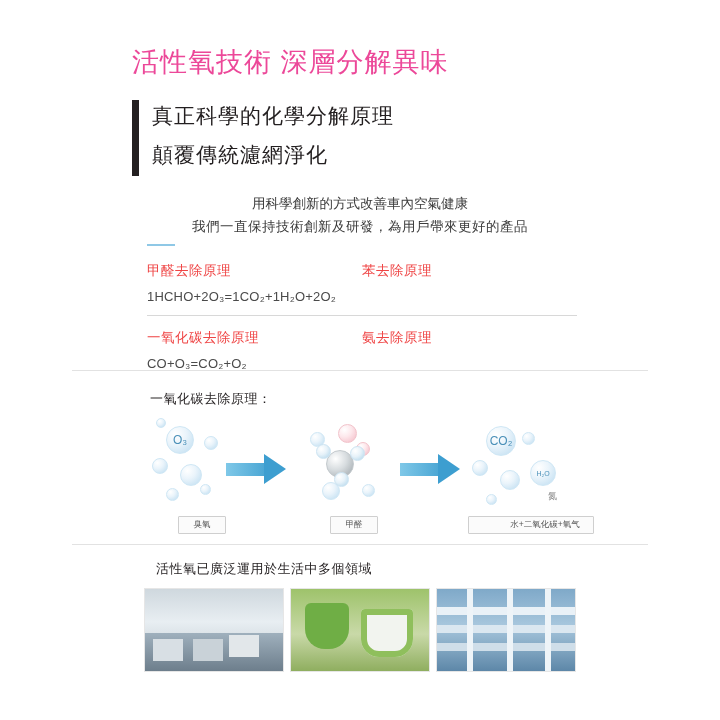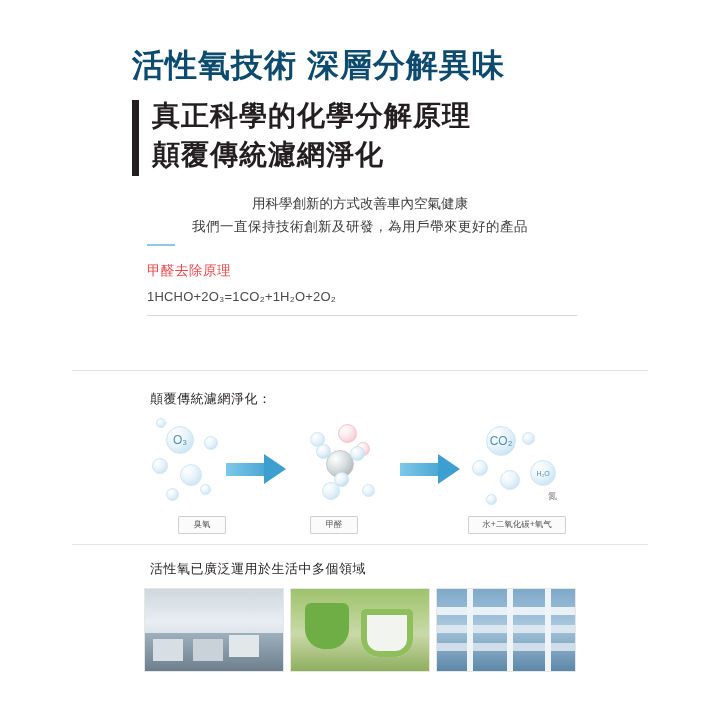--- a/index.html
+++ b/index.html
@@ -9,33 +9,33 @@
     font-family:"Liberation Sans","DejaVu Sans",sans-serif;
     color:#231f20;
     overflow:hidden;
     position:relative;
   }
   .page{width:720px;height:720px;position:relative;}
 
   
   .headline{
     position:absolute;left:132px;top:44px;
-    font-size:32px;font-weight:bold;letter-spacing:1px;
-    color:#0c4a6e;
+    font-size:27px;font-weight:normal;letter-spacing:1px;
+    color:#ec4899;
     white-space:nowrap;
   }
   .subhead-wrap{
     position:absolute;left:132px;top:96px;
     display:flex;align-items:flex-start;
   }
   .subhead-bar{
     width:7px;height:76px;background:#231f20;margin-right:13px;margin-top:4px;
   }
   .subhead-lines{
-    font-size:28px;font-weight:bold;line-height:39px;color:#231f20;
+    font-size:21px;font-weight:normal;line-height:39px;color:#231f20;
     letter-spacing:1px;white-space:nowrap;
   }
 
   .lead{
     position:absolute;left:0;top:192px;width:720px;
     text-align:center;font-size:13.5px;line-height:23px;color:#3c3c3c;
   }
   .lead .l2{letter-spacing:.5px;font-family:Liberation Serif, serif;}
 
   .divider-short{
@@ -113,21 +113,21 @@
     position:absolute;height:16px;border:1px solid #cfcfcf;background:#fbfbfb;
     display:flex;align-items:center;justify-content:center;
     font-size:8.5px;color:#555;border-radius:1px;
   }
   .side-label{
     position:absolute;font-size:9px;color:#8a8a8a;
   }
 
   
   .apps-title{
-    position:absolute;left:150px;top:560px;font-size:13px;color:#231f20;letter-spacing:.5px;
+    position:absolute;left:156px;top:560px;font-size:13px;color:#231f20;letter-spacing:.5px;
   }
   .photos{
     position:absolute;left:144px;top:588px;width:432px;height:82px;
     display:flex;justify-content:space-between;
   }
   .photo{
     width:138px;height:82px;position:relative;overflow:hidden;border:1px solid #e6e6e6;
   }
   .ph1{background:linear-gradient(180deg,#cfd8de 0%,#e8eef2 40%,#b9c4cc 100%);}
   .ph1:before{content:"";position:absolute;left:0;top:44px;width:138px;height:38px;background:linear-gradient(180deg,#9fb0bd,#6d7e8c);}
@@ -161,38 +161,42 @@
 
   <div class="divider-short"></div>
 
   <div class="formulas">
     <div class="frow">
       <div class="fcell">
         <div class="ftitle">甲醛去除原理</div>
         <div class="feq">1HCHO+2O₃=1CO₂+1H₂O+2O₂</div>
       </div>
       <div class="fcell">
+        <div class="ftitle">苯去除原理</div>
       </div>
     </div>
     <div class="fline-wrap">
       <div class="fline"></div>
       <div class="fline"></div>
     </div>
     <div class="frow">
       <div class="fcell">
-      </div>
-      <div class="fcell">
+        <div class="ftitle">一氧化碳去除原理</div>
+        <div class="feq">CO+O₃=CO₂+O₂</div>
+      </div>
+      <div class="fcell">
+        <div class="ftitle">氨去除原理</div>
       </div>
     </div>
   </div>
 
   <div class="hr-full" style="top:370px;"></div>
   <div class="hr-full" style="top:544px;"></div>
 
-  <div class="work-title">顛覆傳統濾網淨化：</div>
+  <div class="work-title">一氧化碳去除原理：</div>
 
   <div class="diagram">
     <div class="bubbles">
       <div class="bub lbl" style="left:16px;top:14px;width:26px;height:26px;">O₃</div>
       <div class="bub" style="left:2px;top:46px;width:14px;height:14px;"></div>
       <div class="bub" style="left:30px;top:52px;width:20px;height:20px;"></div>
       <div class="bub" style="left:54px;top:24px;width:12px;height:12px;"></div>
       <div class="bub" style="left:16px;top:76px;width:11px;height:11px;"></div>
       <div class="bub" style="left:50px;top:72px;width:9px;height:9px;"></div>
       <div class="bub" style="left:6px;top:6px;width:8px;height:8px;"></div>
@@ -227,22 +231,22 @@
       <div class="bub lbl" style="left:380px;top:48px;width:24px;height:24px;font-size:7px;">H₂O</div>
       <div class="bub" style="left:322px;top:48px;width:14px;height:14px;"></div>
       <div class="bub" style="left:350px;top:58px;width:18px;height:18px;"></div>
       <div class="bub" style="left:372px;top:20px;width:11px;height:11px;"></div>
       <div class="bub" style="left:336px;top:82px;width:9px;height:9px;"></div>
     </div>
 
     <div class="side-label" style="left:398px;top:78px;">氮</div>
 
     <div class="caption-box" style="left:28px;top:104px;width:46px;">臭氧</div>
-    <div class="caption-box" style="left:160px;top:104px;width:46px;text-align:right;">甲醛</div>
-    <div class="caption-box" style="left:318px;top:104px;width:96px;">水+二氧化碳+氧气</div>
+    <div class="caption-box" style="left:180px;top:104px;width:46px;text-align:right;">甲醛</div>
+    <div class="caption-box" style="left:318px;top:104px;width:96px;padding-left:28px;">水+二氧化碳+氧气</div>
   </div>
 
   <div class="apps-title">活性氧已廣泛運用於生活中多個領域</div>
 
   <div class="photos">
     <div class="photo ph1">
       
     </div>
     <div class="photo ph2">
       

